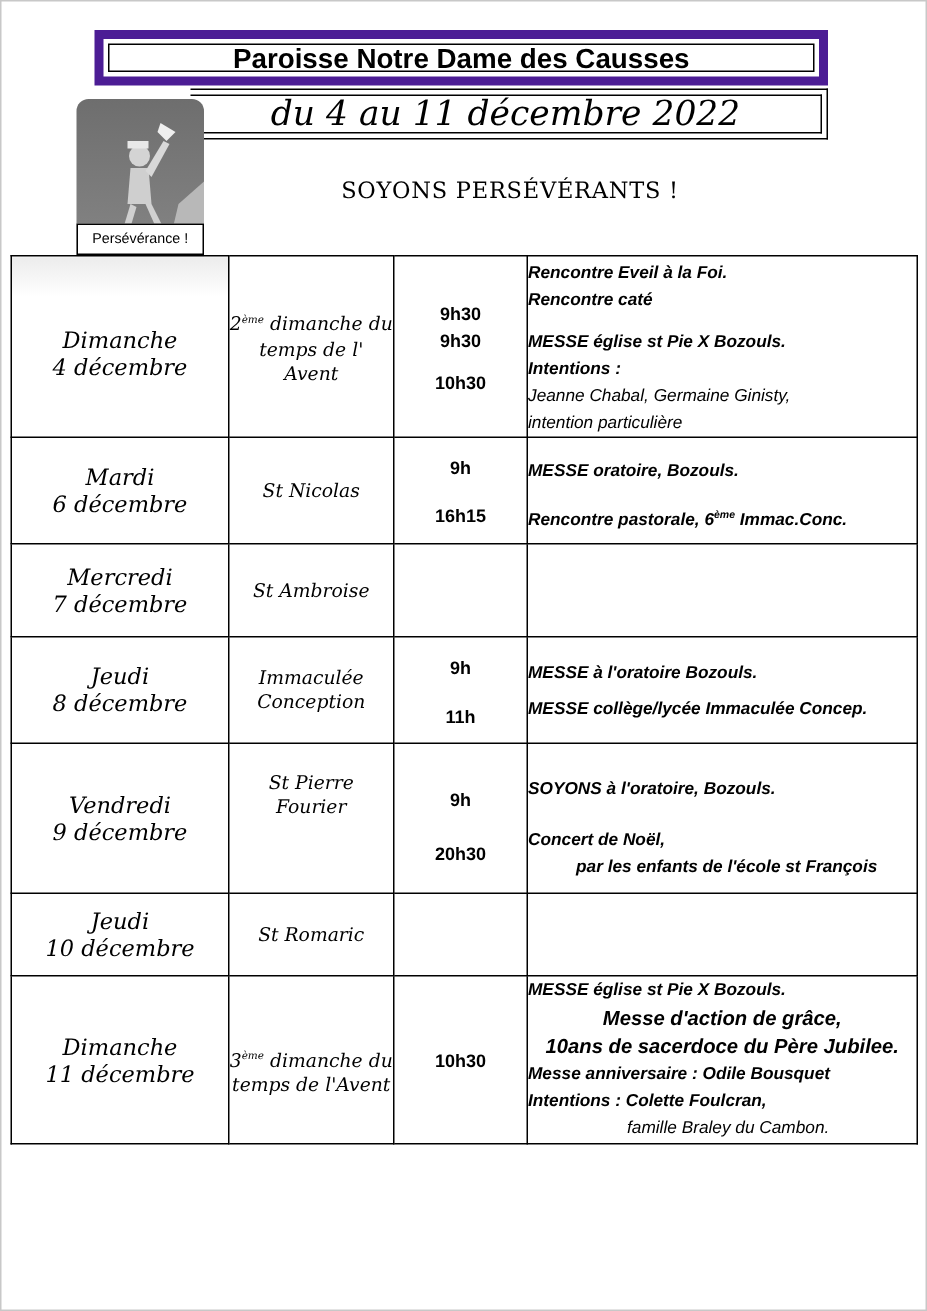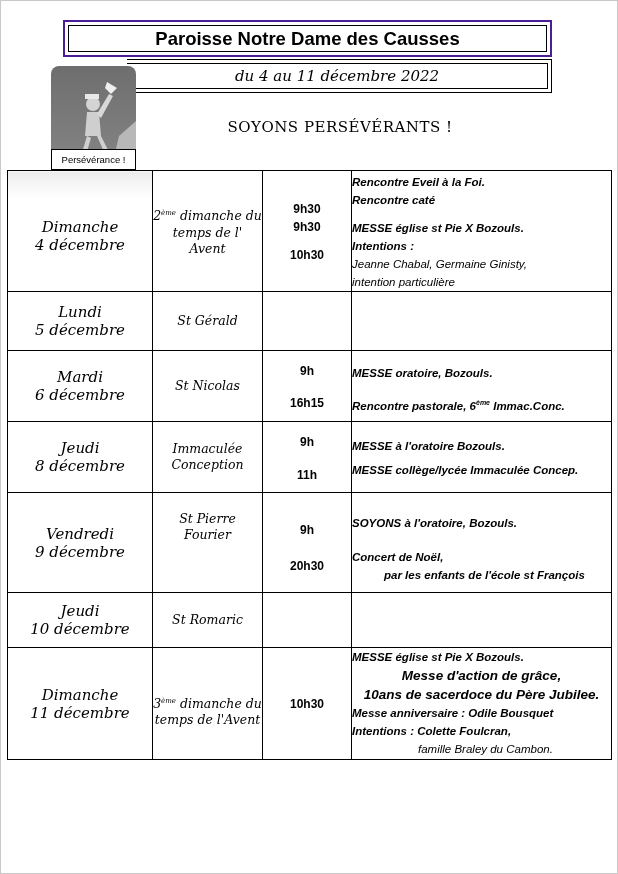--- a/index.html
+++ b/index.html
@@ -8,37 +8,37 @@
     position: relative; overflow: hidden;
     font-family: "Liberation Sans", sans-serif; color: #000;
   }
   .page-frame {
     position: absolute; left: 0; top: 0; width: 616px; height: 872px;
     border: 1px solid #c8c8c8;
   }
   
   .title-box {
     position: absolute; left: 63px; top: 20px; width: 489px; height: 37px;
-    border: 2px solid #4c1d95; box-sizing: border-box;
+    border: 6px solid #4c1d95; box-sizing: border-box;
   }
   .title-box .inner {
     position: absolute; left: 3px; top: 3px; right: 3px; bottom: 3px;
     border: 1px solid #000;
     display: flex; align-items: center; justify-content: center;
     font-family: "Liberation Sans", sans-serif; font-weight: bold; font-size: 18.5px;
   }
   .date-box {
     position: absolute; left: 127px; top: 59px; width: 425px; height: 34px;
     border: 1px solid #000; box-sizing: border-box; border-left: none;
   }
   .date-box .inner {
     position: absolute; left: 0px; top: 3px; right: 3px; bottom: 3px;
     border: 1px solid #000; border-left: none;
     display: flex; align-items: center; justify-content: center;
-    font-family: "DejaVu Serif", serif; font-style: italic; font-size: 15px;
+    font-family: "DejaVu Serif", serif; font-style: italic; font-size: 23px;
   }
   
   .illustration {
     position: absolute; left: 51px; top: 66px; width: 85px; height: 104px;
     border-radius: 8px 8px 0 0; overflow: hidden;
     background: linear-gradient(180deg, #6e6e6e 0%, #858585 100%);
   }
   .illustration svg { position: absolute; left: 0; top: 0; }
   .caption-box {
     position: absolute; left: 51px; top: 149px; width: 85px; height: 21px;
@@ -138,48 +138,48 @@
       <span class="line bold">Rencontre Eveil à la Foi.</span>
       <span class="line bold">Rencontre caté</span>
       <span class="gap"></span>
       <span class="line bold">MESSE église st Pie X Bozouls.</span>
       <span class="line bold">Intentions :</span>
       <span class="line">Jeanne Chabal, Germaine Ginisty,</span>
       <span class="line">intention particulière</span>
     </td>
   </tr>
 
-  <tr style="height:59px;">
-    <td class="day-cell">
-      <span class="line">Lundi</span>
-      <span class="line">5 décembre</span>
-    </td>
-    <td class="saint-cell">St Gérald</td>
-    <td class="time-cell"></td>
-    <td class="event-cell"></td>
-  </tr>
 
   <tr style="height:71px;">
     <td class="day-cell">
       <span class="line">Mardi</span>
       <span class="line">6 décembre</span>
     </td>
     <td class="saint-cell">St Nicolas</td>
     <td class="time-cell" style="padding-top:2px;">
       <span class="line">9h</span>
       <span class="gap" style="height:14px;"></span>
       <span class="line">16h15</span>
     </td>
     <td class="event-cell" style="padding-top:4px;">
       <span class="line bold">MESSE oratoire, Bozouls.</span>
       <span class="gap" style="height:12px;"></span>
       <span class="line bold"><span>Rencontre pastorale, 6</span><sup>ème</sup><span> Immac.Conc.</span></span>
     </td>
   </tr>
 
+  <tr style="height:62px;">
+    <td class="day-cell">
+      <span class="line">Mercredi</span>
+      <span class="line">7 décembre</span>
+    </td>
+    <td class="saint-cell">St Ambroise</td>
+    <td class="time-cell"></td>
+    <td class="event-cell"></td>
+  </tr>
 
   <tr style="height:71px;">
     <td class="day-cell">
       <span class="line">Jeudi</span>
       <span class="line">8 décembre</span>
     </td>
     <td class="saint-cell" style="padding:0 6px;">Immaculée Conception</td>
     <td class="time-cell" style="padding-top:2px;">
       <span class="line">9h</span>
       <span class="gap" style="height:15px;"></span>

